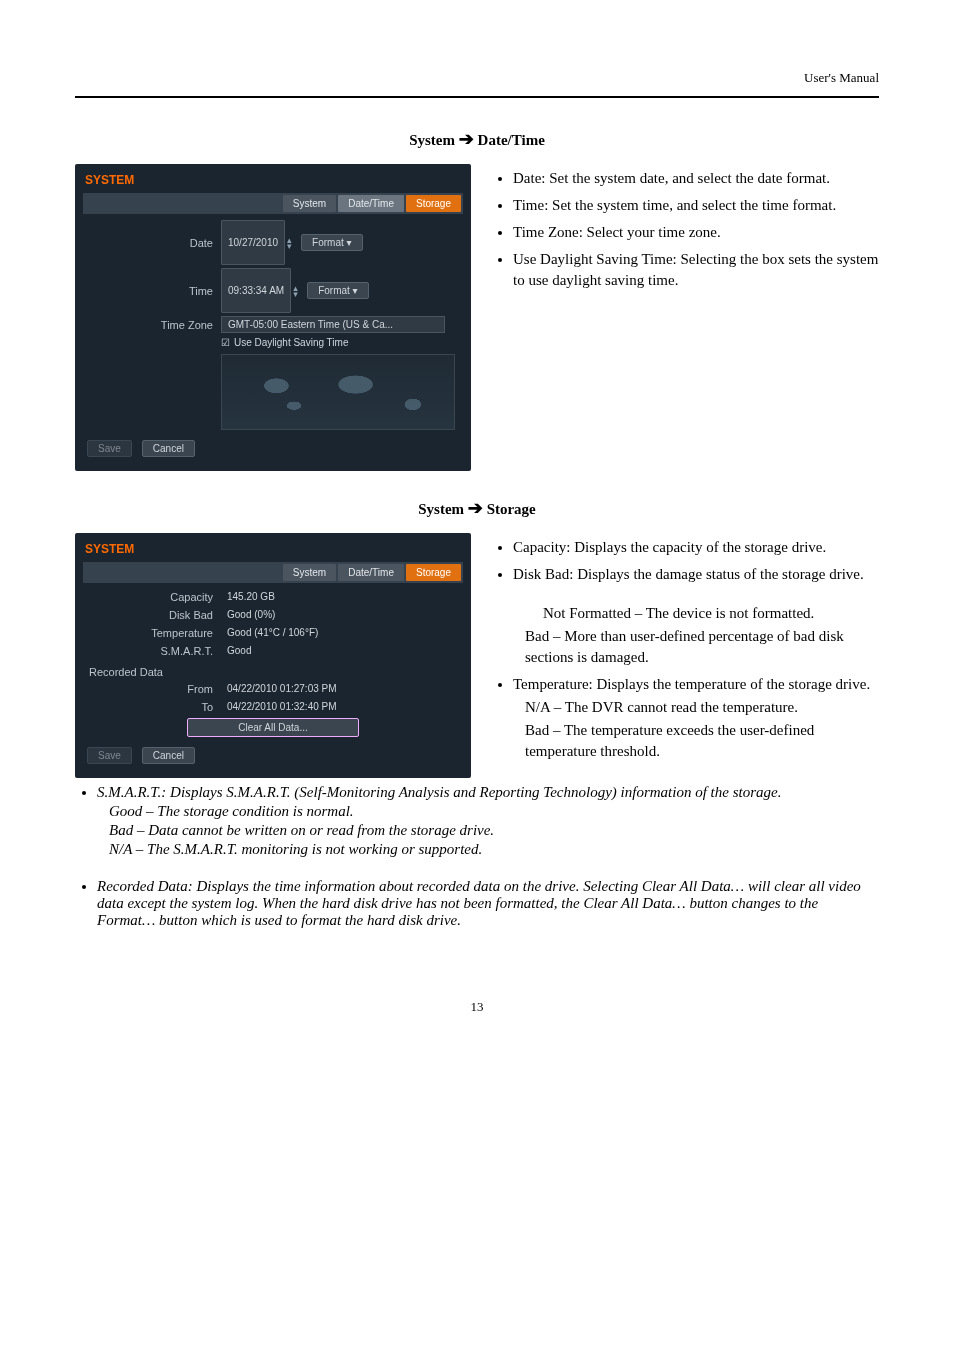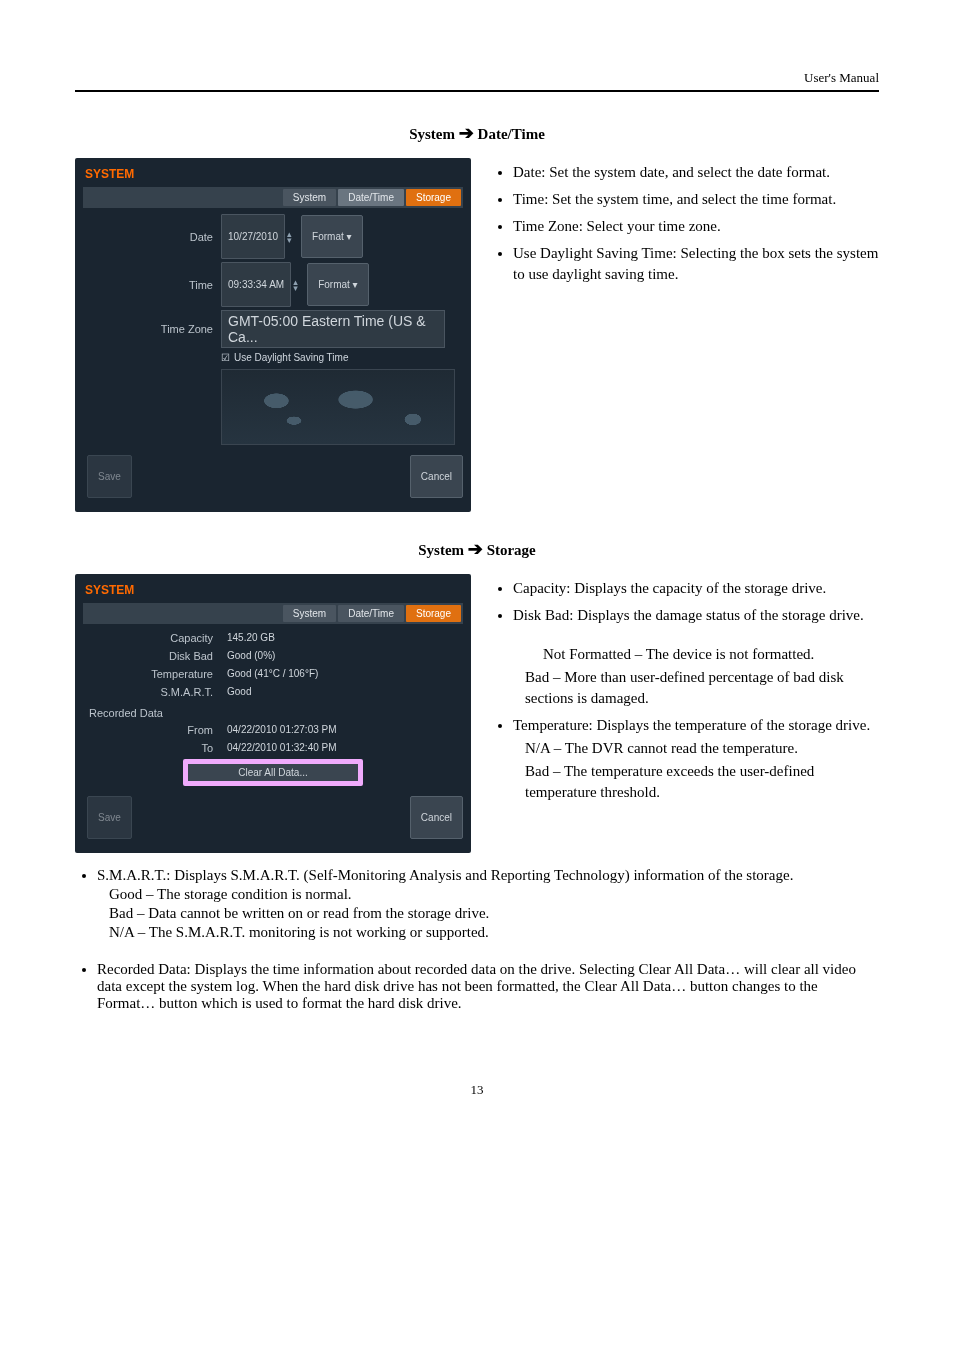--- a/index.html
+++ b/index.html
@@ -10,21 +10,21 @@
     color: #000;
     background: #fff;
     width: 954px;
   }
   .page {
     padding: 70px 75px 60px 75px;
   }
   .header-bar {
     border-bottom: 2px solid #000;
     margin-bottom: 30px;
-    padding-bottom: 4px;
+    padding-bottom: 10px;
     display: flex;
     justify-content: space-between;
     font-size: 13px;
   }
   .section-title {
     text-align: center;
     font-weight: bold;
     margin: 10px 0 14px 0;
   }
   .arrow {
@@ -88,39 +88,39 @@
     background: #2f3a44;
     border: 1px solid #4a5560;
     padding: 16px 6px;
     font-size: 10px;
     color: #d0d6dc;
     border-radius: 1px;
   }
   .ss-btn {
     background: #3a4550;
     border: 1px solid #55616c;
-    padding: 15px 10px;
+    padding: 2px 10px;
     font-size: 10px;
     color: #d0d6dc;
     margin-left: 4px;
     border-radius: 2px;
   }
   .ss-spinner {
     display: inline-block;
     width: 10px;
     margin-left: 2px;
     color: #8ea0b0;
     font-size: 9px;
     line-height: 6px;
   }
   .ss-select {
     background: #2f3a44;
     border: 1px solid #4a5560;
     padding: 2px 6px;
-    font-size: 14px;
+    font-size: 10px;
     color: #d0d6dc;
     flex: 1;
     max-width: 210px;
   }
   .ss-checkbox {
     display: flex;
     align-items: center;
     margin-left: 138px;
     font-size: 10px;
     gap: 4px;
@@ -140,37 +140,37 @@
     inset: 6px;
     background:
       radial-gradient(ellipse 30px 18px at 22% 40%, #4a6070 40%, transparent 42%),
       radial-gradient(ellipse 42px 22px at 58% 38%, #4a6070 40%, transparent 42%),
       radial-gradient(ellipse 20px 14px at 84% 70%, #4a6070 40%, transparent 42%),
       radial-gradient(ellipse 18px 10px at 30% 72%, #4a6070 40%, transparent 42%);
     opacity: 0.9;
   }
   .ss-footer {
     display: flex;
-    justify-content: space-between;
+    justify-content: flex-start;
     gap: 6px;
     margin-top: 8px;
   }
   .ss-subhead {
     color: #bcc4cc;
     font-size: 11px;
     margin: 8px 0 2px 6px;
   }
   .ss-value {
     color: #d0d6dc;
     font-size: 10px;
     padding: 2px 6px;
   }
   .ss-wide-btn {
     background: #3a4550;
-    border: 5px solid #f0abfc;
+    border: 1px solid #f0abfc;
     padding: 3px 10px;
     font-size: 10px;
     color: #d0d6dc;
     margin: 4px auto 0;
     display: block;
     width: 150px;
     text-align: center;
     border-radius: 2px;
   }
   .desc-col {
@@ -190,21 +190,22 @@
     display: block;
     margin-left: 30px;
     margin-top: 18px;
   }
   .indent2 {
     display: block;
     margin-left: 12px;
     margin-top: 2px;
   }
   .full-desc {
-    margin-top: 14px;
+    margin-top: 6px;
+    font-style: italic;
   }
   .page-num {
     text-align: center;
     font-size: 13px;
     margin-top: 70px;
   }
 </style>
 </head>
 <body>
 

